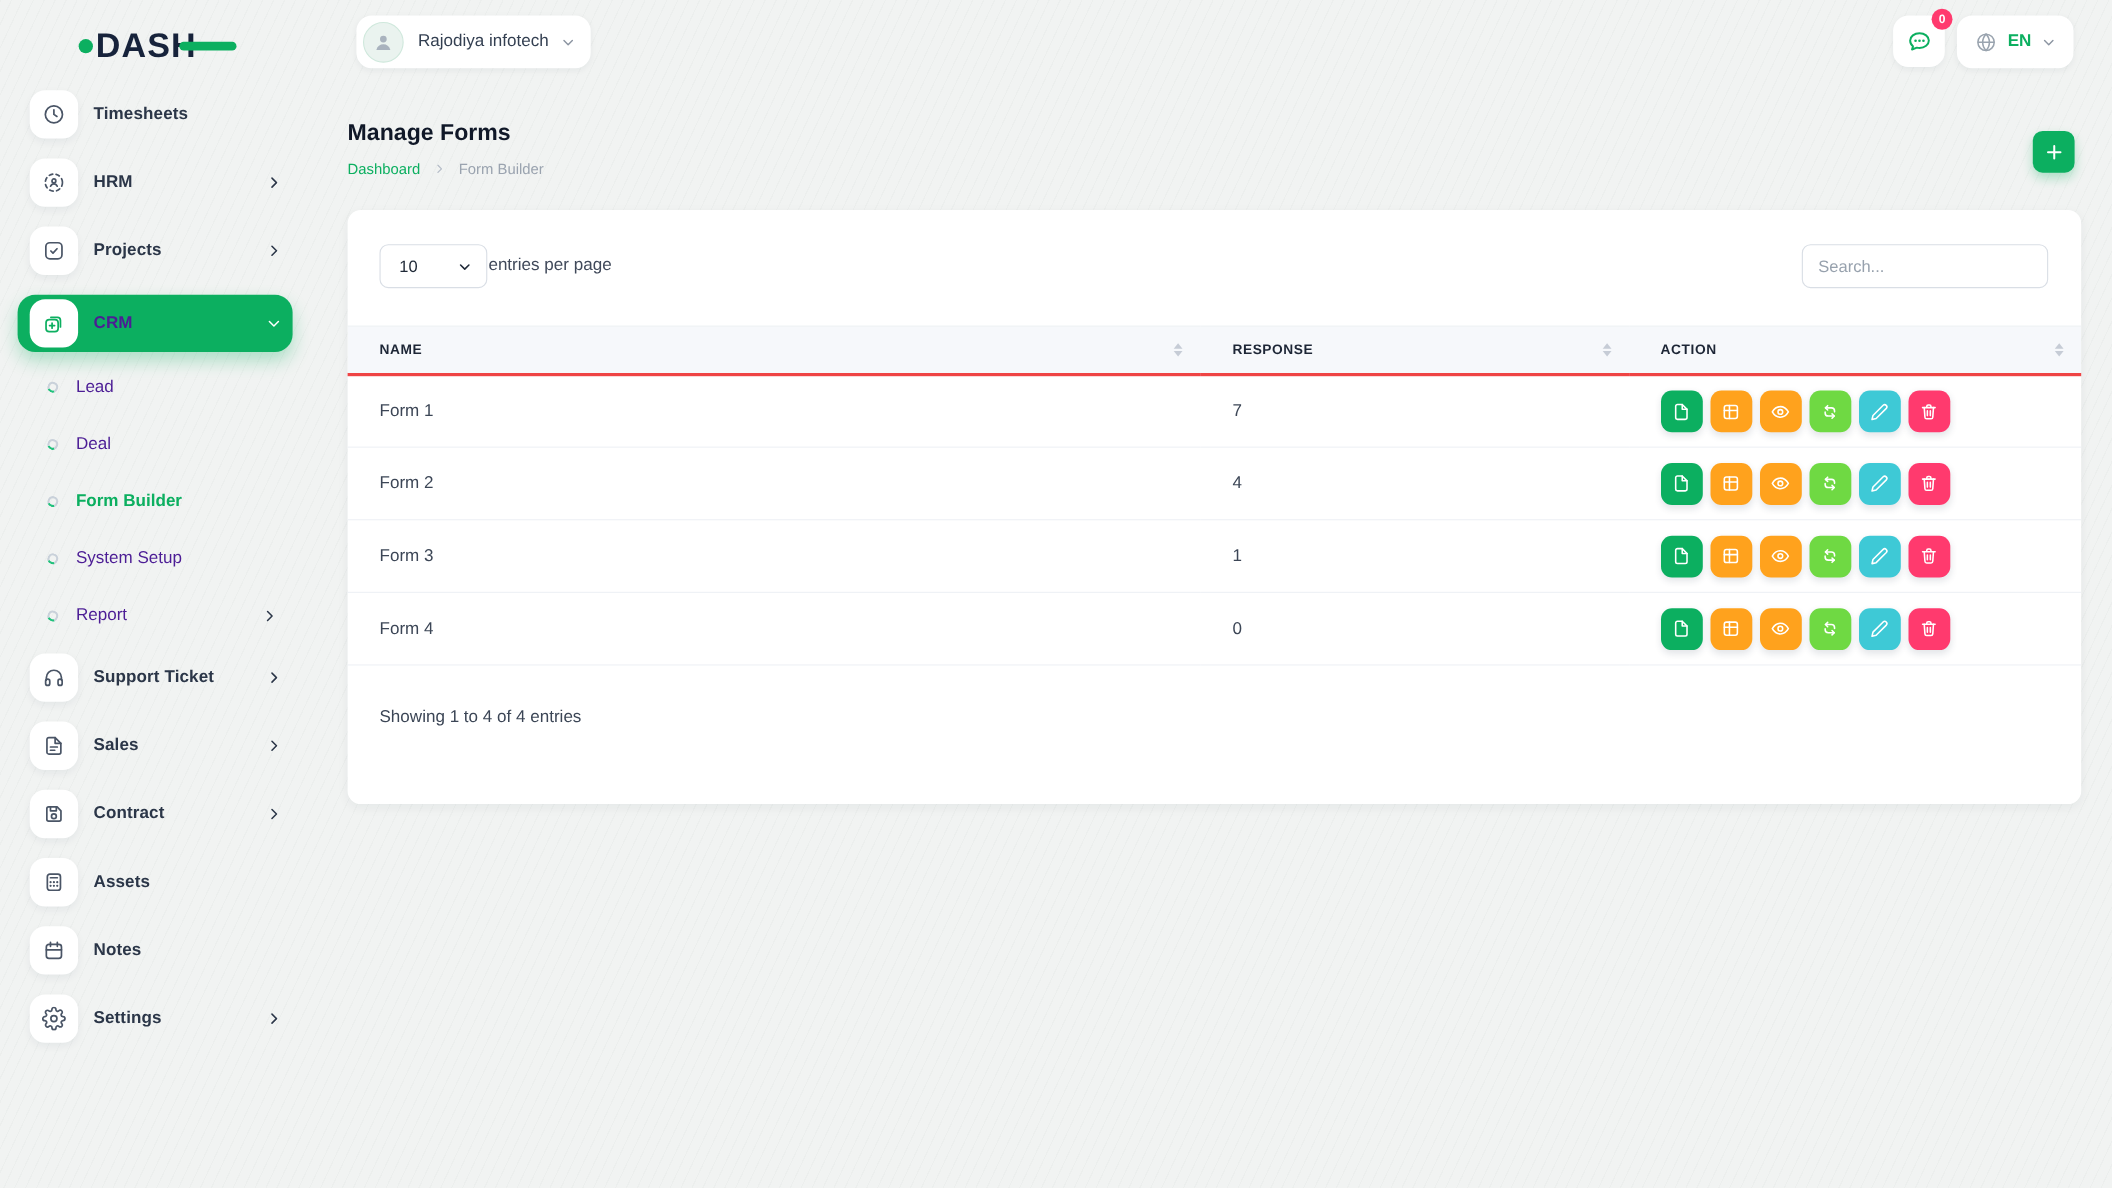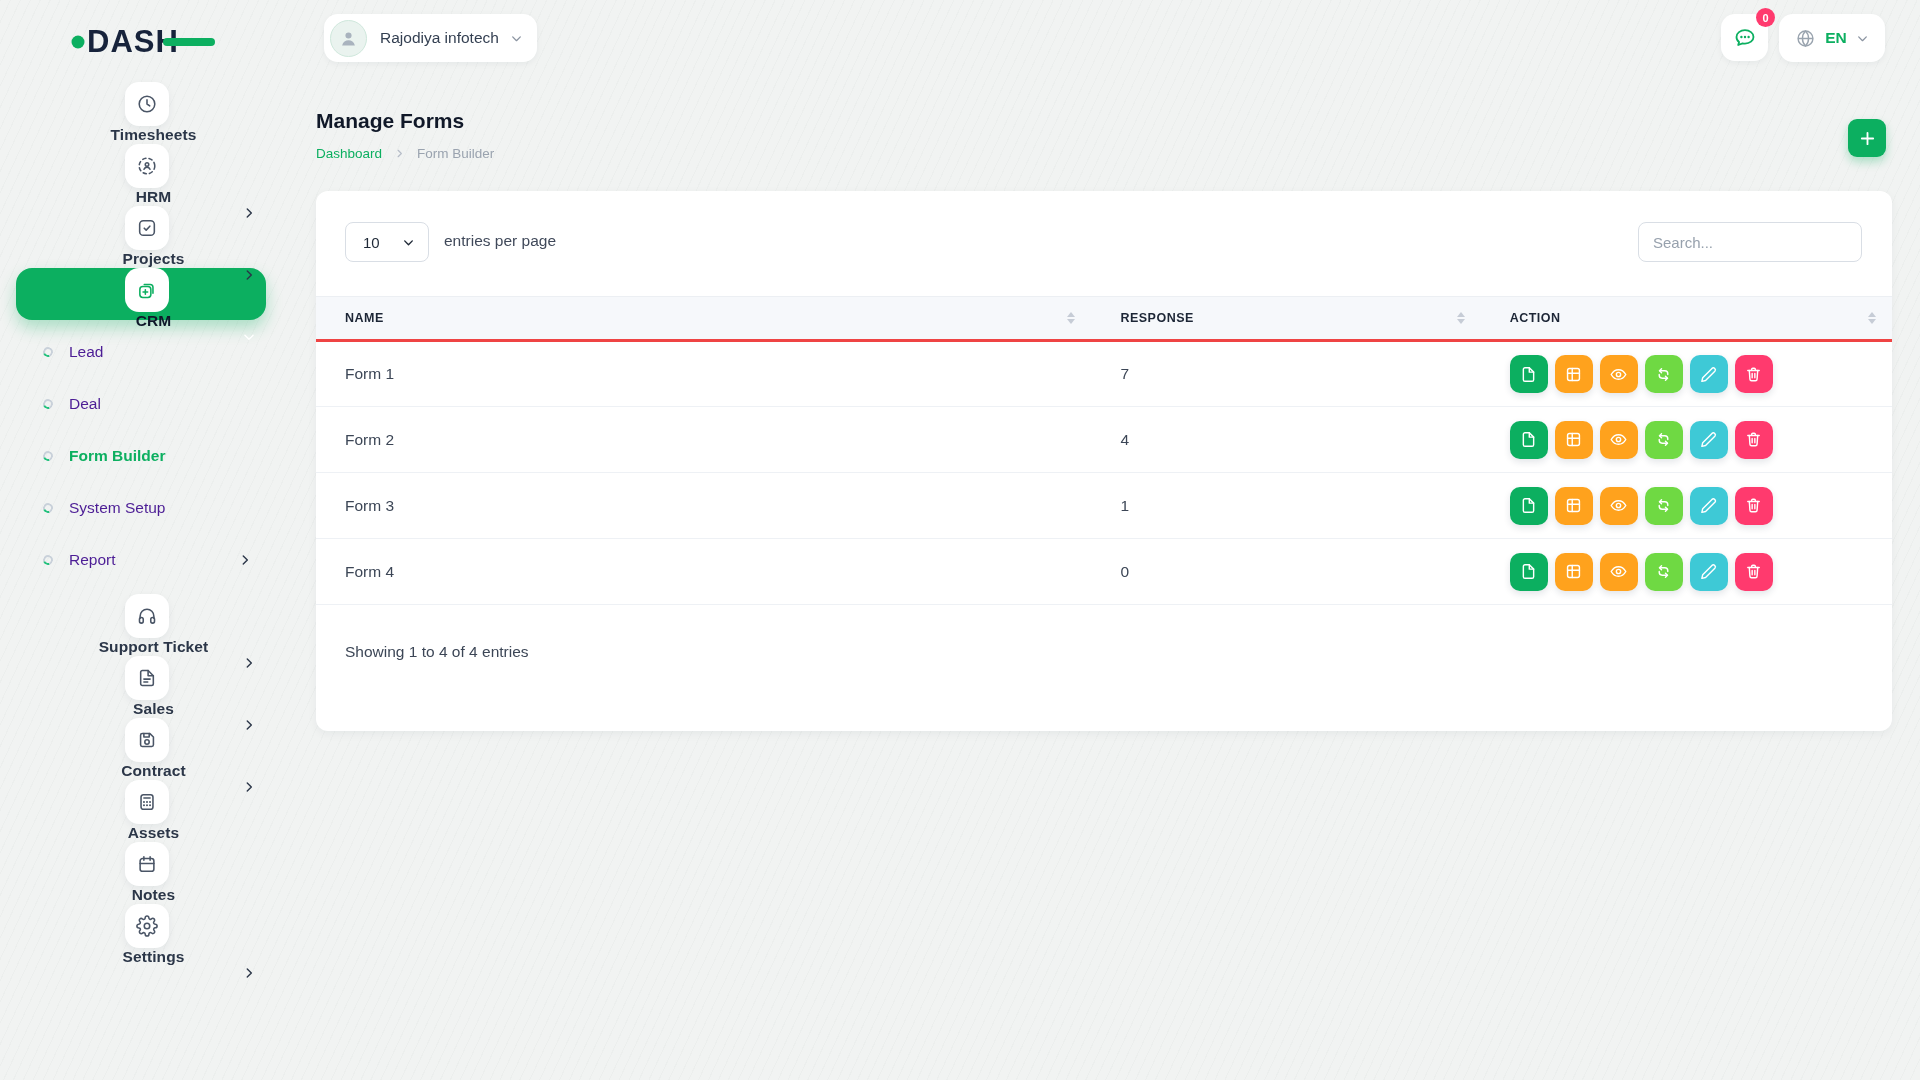--- a/index.html
+++ b/index.html
@@ -10,30 +10,30 @@
     background-image:repeating-linear-gradient(115deg, rgba(140,155,148,0.05) 0 1px, transparent 1px 9px);
     color:#333f51; position:relative;
   }
   svg { display:block; }
   text { font-family:"Liberation Sans","DejaVu Sans",sans-serif; }
 
   
   .sidebar { position:absolute; left:0; top:0; width:280px; height:1080px; }
   .logo { position:absolute; left:70px; top:20px; cursor:pointer; }
   .nav { position:absolute; top:82px; left:16px; width:250px; }
-  .side-item { display:flex; align-items:center; height:44px; margin-bottom:18px; cursor:pointer; padding-left:11px; border-radius:16px;flex-direction:column; }
+  .side-item { display:flex; align-items:center; height:44px; margin-bottom:18px; cursor:pointer; padding-left:11px; border-radius:16px; }
   .icon-chip { width:44px; height:44px; border-radius:14px; background:#fff; box-shadow:0 3px 8px rgba(25,39,62,0.06);
                display:flex; align-items:center; justify-content:center; color:#4a5566; flex:0 0 auto; }
   .icon-chip svg { width:22px; height:22px; }
   .side-label { font-size:15.5px; font-weight:600; color:#2b3648; margin-left:14px; letter-spacing:0.1px; }
   .chev { margin-left:auto; margin-right:10px; color:#2b3648; }
   .chev svg { width:14px; height:14px; }
   .side-item.active { background:#0caf60; height:52px; margin-bottom:12px; box-shadow:0 8px 16px rgba(12,175,96,0.30); }
   .side-item.active .icon-chip { box-shadow:none; color:#0caf60; }
-  .side-item.active .side-label { color:#0f172a; }
+  .side-item.active .side-label { color:#4c1d95; }
   .side-item.active .chev { color:#fff; }
   .sub-item { display:flex; align-items:center; height:40px; margin-bottom:12px; cursor:pointer; padding-left:27px; }
   .sub-item.last { margin-bottom:14px; }
   .bullet { width:10px; height:10px; border:2px solid #c9d1da; border-bottom-color:#22c17c; border-radius:50%; transform:rotate(25deg); flex:0 0 auto; }
   .sub-label { font-size:15.5px; font-weight:500; color:#4c1d95; margin-left:16px; }
   .sub-item.active .sub-label { color:#0caf60; font-weight:700; }
   .sub-item .chev { margin-right:14px; }
 
   
   .user-chip { position:absolute; left:324px; top:14px; height:48px; background:#fff; border-radius:14px;
@@ -60,21 +60,21 @@
   .bc-link { color:#0caf60; font-weight:500; cursor:pointer; }
   .bc-sep { color:#b6bdc8; } .bc-sep svg { width:11px; height:11px; }
   .bc-current { color:#9aa3af; }
   .add-btn { position:absolute; left:1848px; top:119px; width:38px; height:38px; border-radius:9px; background:#0caf60; border:none;
              display:flex; align-items:center; justify-content:center; cursor:pointer; box-shadow:0 5px 10px rgba(12,175,96,0.30); }
   .add-btn svg { width:17px; height:17px; color:#fff; }
 
   
   .card { position:absolute; left:316px; top:191px; width:1576px; height:540px; background:#fff; border-radius:12px;
           box-shadow:0 3px 10px rgba(25,39,62,0.05); }
-  .select-box { position:absolute; left:29px; top:31px; width:84px; height:40px; border:1px solid #d9dee5; border-radius:8px;
+  .select-box { position:absolute; left:29px; top:31px; width:98px; height:40px; border:1px solid #d9dee5; border-radius:8px;
                 background:#fff; display:flex; align-items:center; justify-content:space-between; padding:0 13px 0 17px;
                 font-size:15px; color:#1f2937; cursor:pointer; }
   .select-box .chev-sm { color:#1f2937; }
   .controls-label { position:absolute; left:128px; top:41px; font-size:15.5px; color:#40495a; }
   .search-input { position:absolute; right:30px; top:31px; width:224px; height:40px; border:1px solid #d9dee5; border-radius:8px;
                   padding:0 14px; font-size:15px; color:#333f51; outline:none; font-family:inherit; background:#fff; }
   .search-input::placeholder { color:#97a1ad; }
 
   .tbl-wrap { position:absolute; left:0; top:105px; width:100%; }
   table { width:100%; border-collapse:collapse; table-layout:fixed; }

